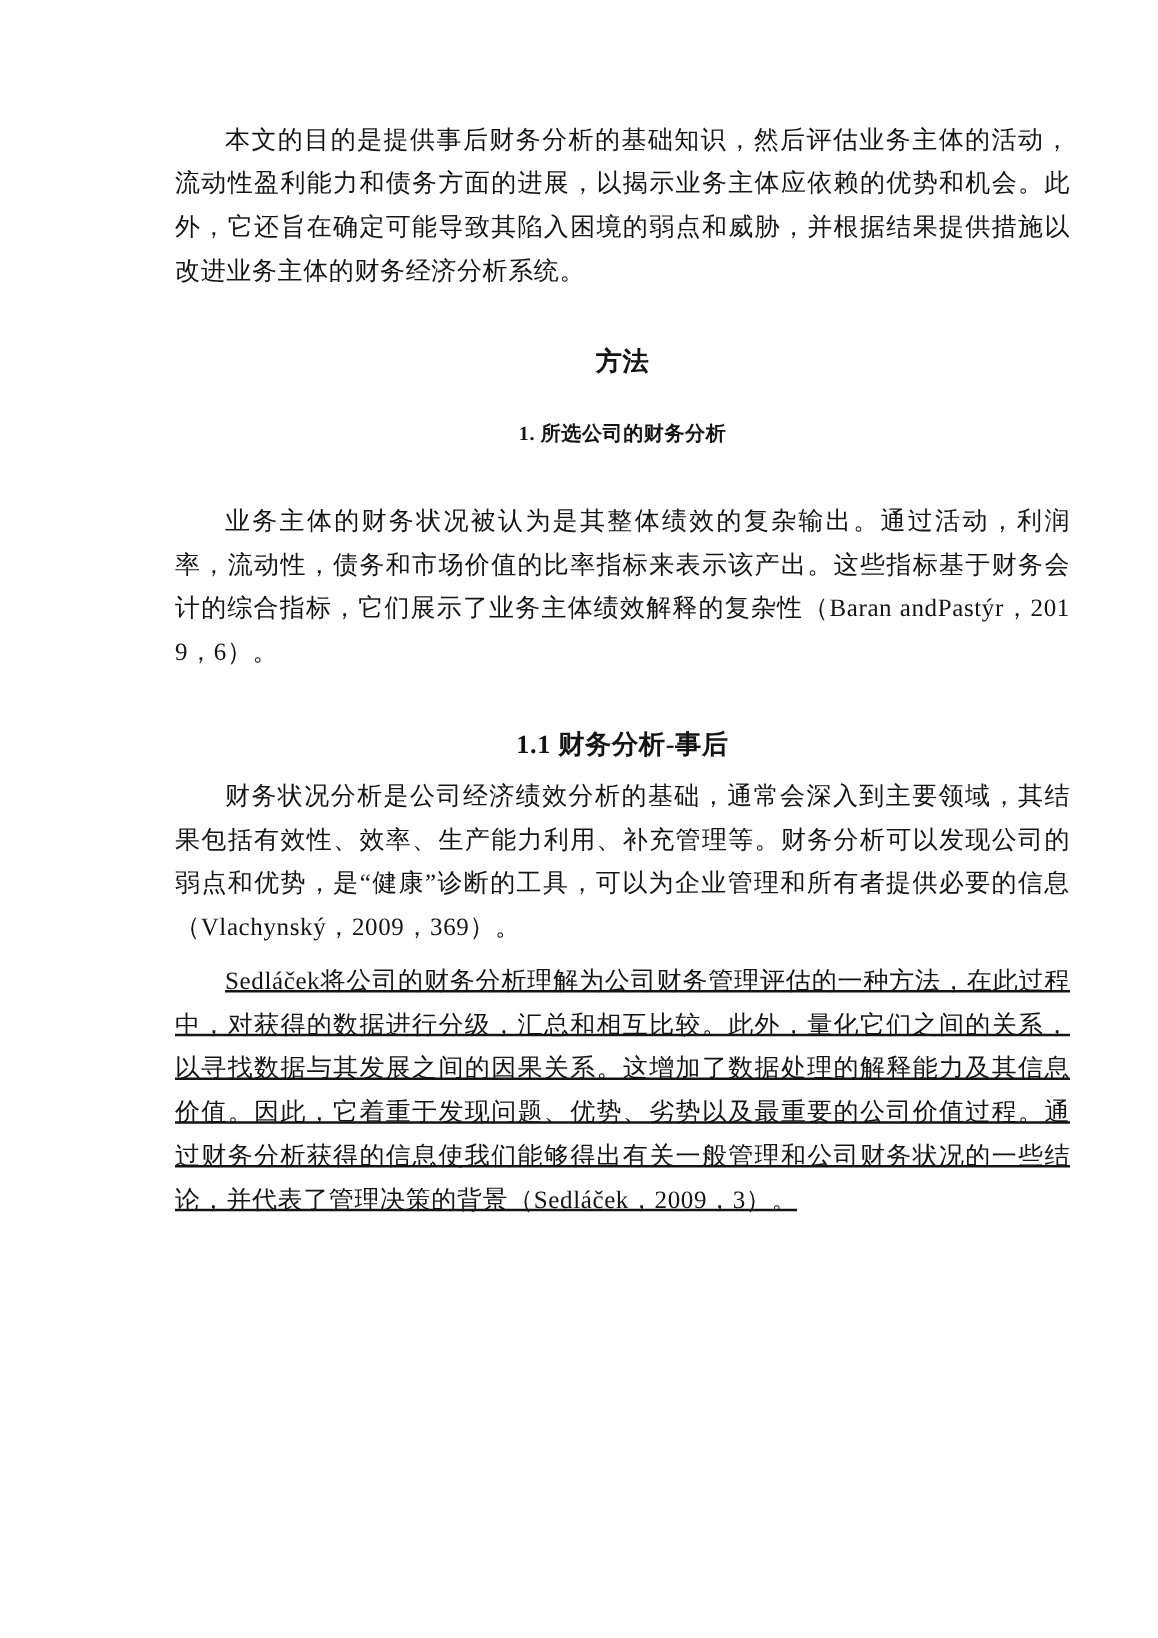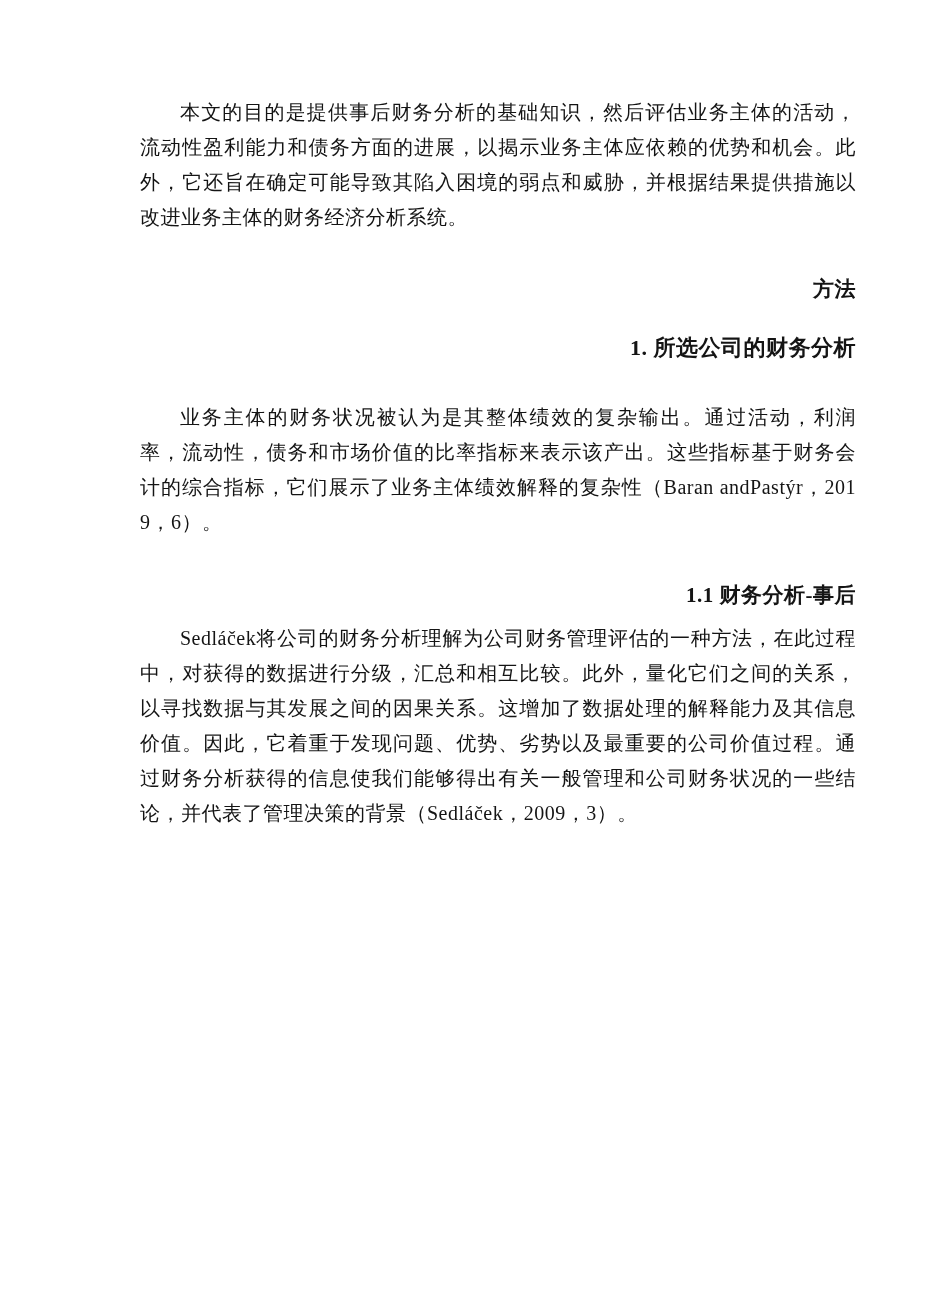--- a/index.html
+++ b/index.html
@@ -32,53 +32,54 @@
     text-justify: inter-ideograph;
     text-indent: 2em;
     letter-spacing: 0.5px;
     word-break: break-all;
   }
   .heading-center {
     margin: 0;
     font-size: 21px;
     line-height: 35px;
     font-weight: bold;
-    text-align: right;
+    text-align: center;
     letter-spacing: 0.5px;
   }
   .heading-left {
     margin: 0;
     font-size: 21px;
     line-height: 35px;
     font-weight: bold;
-    text-align: right;
+    text-align: center;
     letter-spacing: 0.5px;
   }
   .m-heading-method { margin-top: 37px; }
   .m-para-methods  { margin-top: 22px; }
-  .m-heading-sec1  { margin-top: 23px; font-size: 22px; }
+  .m-heading-sec1  { margin-top: 23px; font-size: 16px; }
   .m-para-sec1     { margin-top: 35px; }
   .m-heading-sec11 { margin-top: 38px; }
   .m-para-sec11a   { margin-top: 7px; }
-  .m-para-sec11b   { margin-top: 8px; }
+  .m-para-sec11b   { margin-top: 8px; text-decoration: underline; }
   .m-para-sec11c   { margin-top: 14px; }
 </style>
 </head>
 <body>
 
 <div class="page">
 
   <p class="para">本文的目的是提供事后财务分析的基础知识，然后评估业务主体的活动，流动性盈利能力和债务方面的进展，以揭示业务主体应依赖的优势和机会。此外，它还旨在确定可能导致其陷入困境的弱点和威胁，并根据结果提供措施以改进业务主体的财务经济分析系统。</p>
 
   <h2 class="heading-center m-heading-method">方法</h2>
 
 
   <h2 class="heading-center m-heading-sec1">1. 所选公司的财务分析</h2>
 
   <p class="para m-para-sec1">业务主体的财务状况被认为是其整体绩效的复杂输出。通过活动，利润率，流动性，债务和市场价值的比率指标来表示该产出。这些指标基于财务会计的综合指标，它们展示了业务主体绩效解释的复杂性（Baran andPastýr，2019，6）。</p>
 
   <h3 class="heading-left m-heading-sec11">1.1 财务分析-事后</h3>
 
+  <p class="para m-para-sec11a">财务状况分析是公司经济绩效分析的基础，通常会深入到主要领域，其结果包括有效性、效率、生产能力利用、补充管理等。财务分析可以发现公司的弱点和优势，是“健康”诊断的工具，可以为企业管理和所有者提供必要的信息（Vlachynský，2009，369）。</p>
 
   <p class="para m-para-sec11b">Sedláček将公司的财务分析理解为公司财务管理评估的一种方法，在此过程中，对获得的数据进行分级，汇总和相互比较。此外，量化它们之间的关系，以寻找数据与其发展之间的因果关系。这增加了数据处理的解释能力及其信息价值。因此，它着重于发现问题、优势、劣势以及最重要的公司价值过程。通过财务分析获得的信息使我们能够得出有关一般管理和公司财务状况的一些结论，并代表了管理决策的背景（Sedláček，2009，3）。</p>
 
 
 </div>
 
 </body></html>

